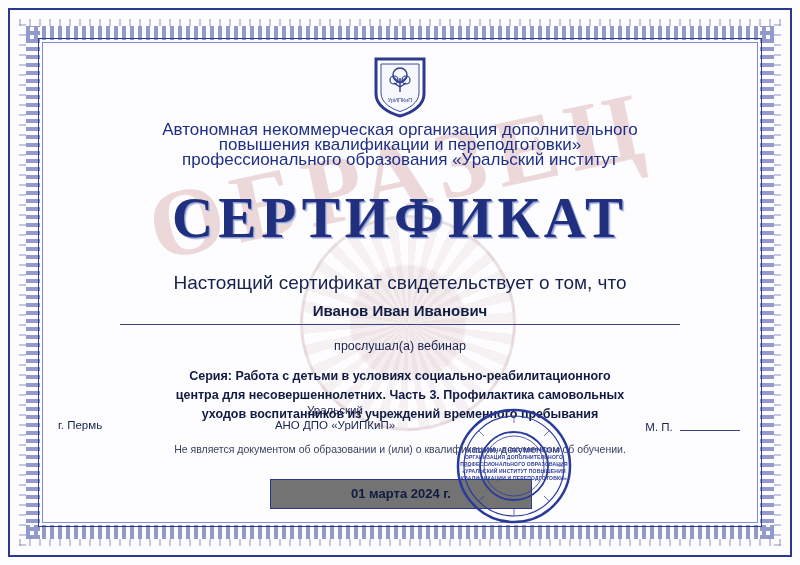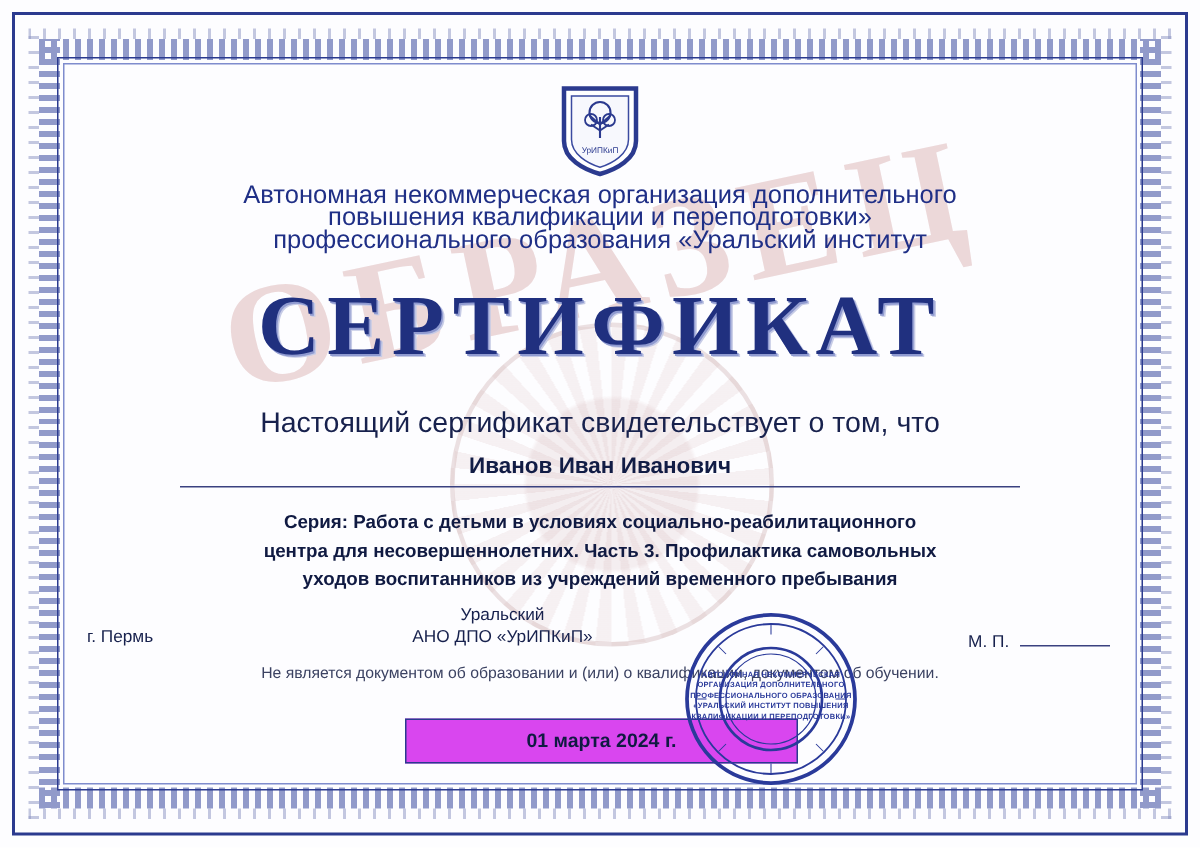--- a/index.html
+++ b/index.html
@@ -226,21 +226,21 @@
   .date-box {
     position: absolute;
     left: 220px; bottom: 6px;
     width: 260px;
     text-align: center;
     border: 1px solid #2b3a8f;
     padding: 6px 0 7px 0;
     font-size: 13px;
     font-weight: bold;
     color: #101a42;
-    background: #d946ef;
+    background: #737373;
   }
 
   
   .stamp {
     position: absolute;
     left: 455px; top: 407px;
     width: 118px; height: 118px;
     pointer-events: none;
   }
   .stamp-text {
@@ -298,20 +298,21 @@
 
     <div class="title">СЕРТИФИКАТ</div>
 
     <div class="subtitle">Настоящий сертификат свидетельствует о том, что</div>
 
     <div class="name-block">
       <div class="name">Иванов Иван Иванович</div>
       <div class="name-rule"></div>
     </div>
 
+    <div class="action">прослушал(а) вебинар</div>
 
     <div class="course">
       <div>Серия: Работа с детьми в условиях социально-реабилитационного</div>
       <div>центра для несовершеннолетних. Часть 3. Профилактика самовольных</div>
       <div>уходов воспитанников из учреждений временного пребывания</div>
     </div>
 
     <div class="footer">
       <div class="sign-row">
         <div class="city">г. Пермь</div>

